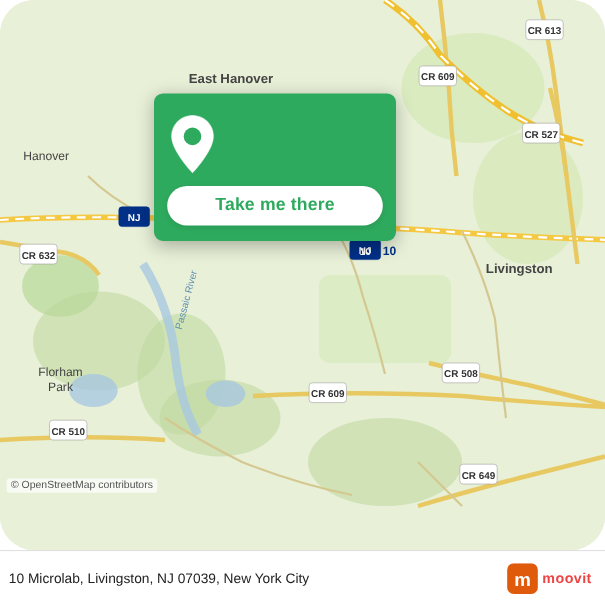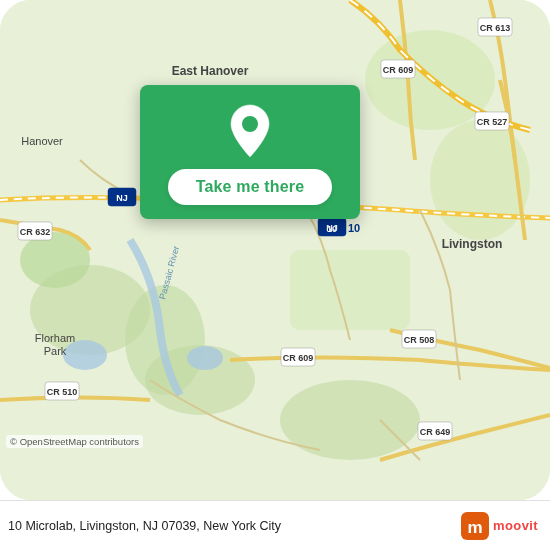--- a/index.html
+++ b/index.html
@@ -32,21 +32,20 @@
     
     #card-overlay {
       position: absolute;
       top: 85px;
       left: 140px;
       width: 220px;
       background: #2eaa5e;
       border-radius: 8px;
       display: flex;
       flex-direction: column;
-      align-items: center;
       padding: 18px 12px 14px 12px;
       box-shadow: 0 4px 16px rgba(0,0,0,0.28);
     }
 
     #location-pin {
       width: 46px;
       height: 56px;
       margin-bottom: 10px;
     }
 

